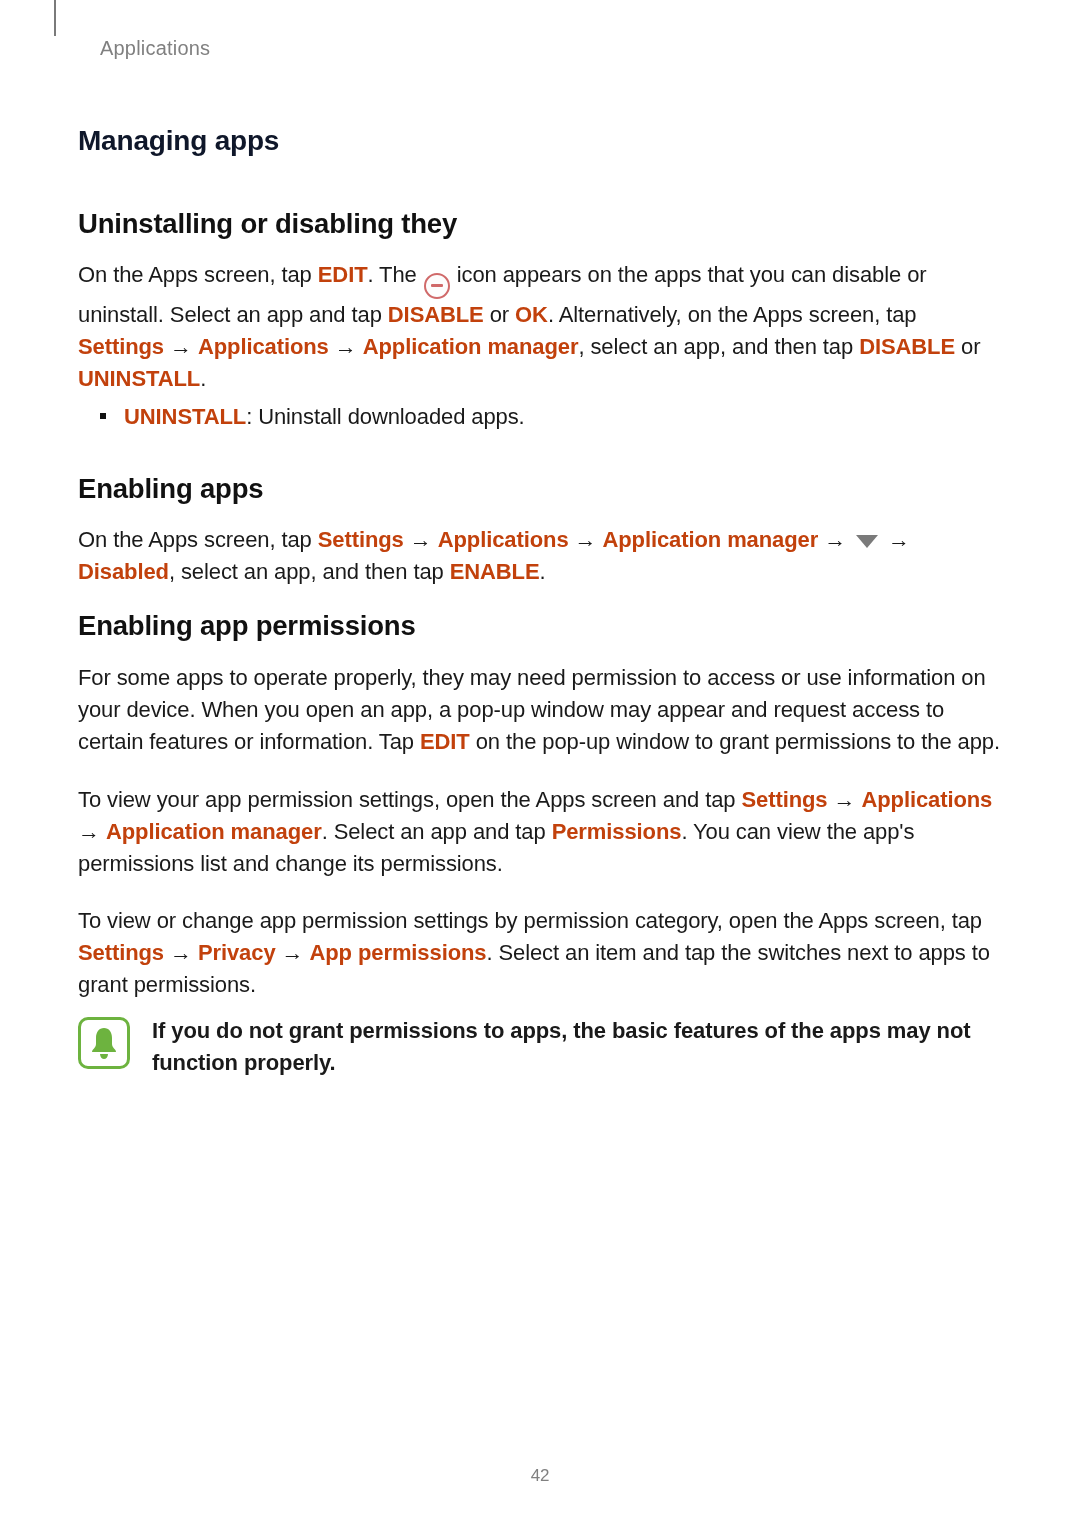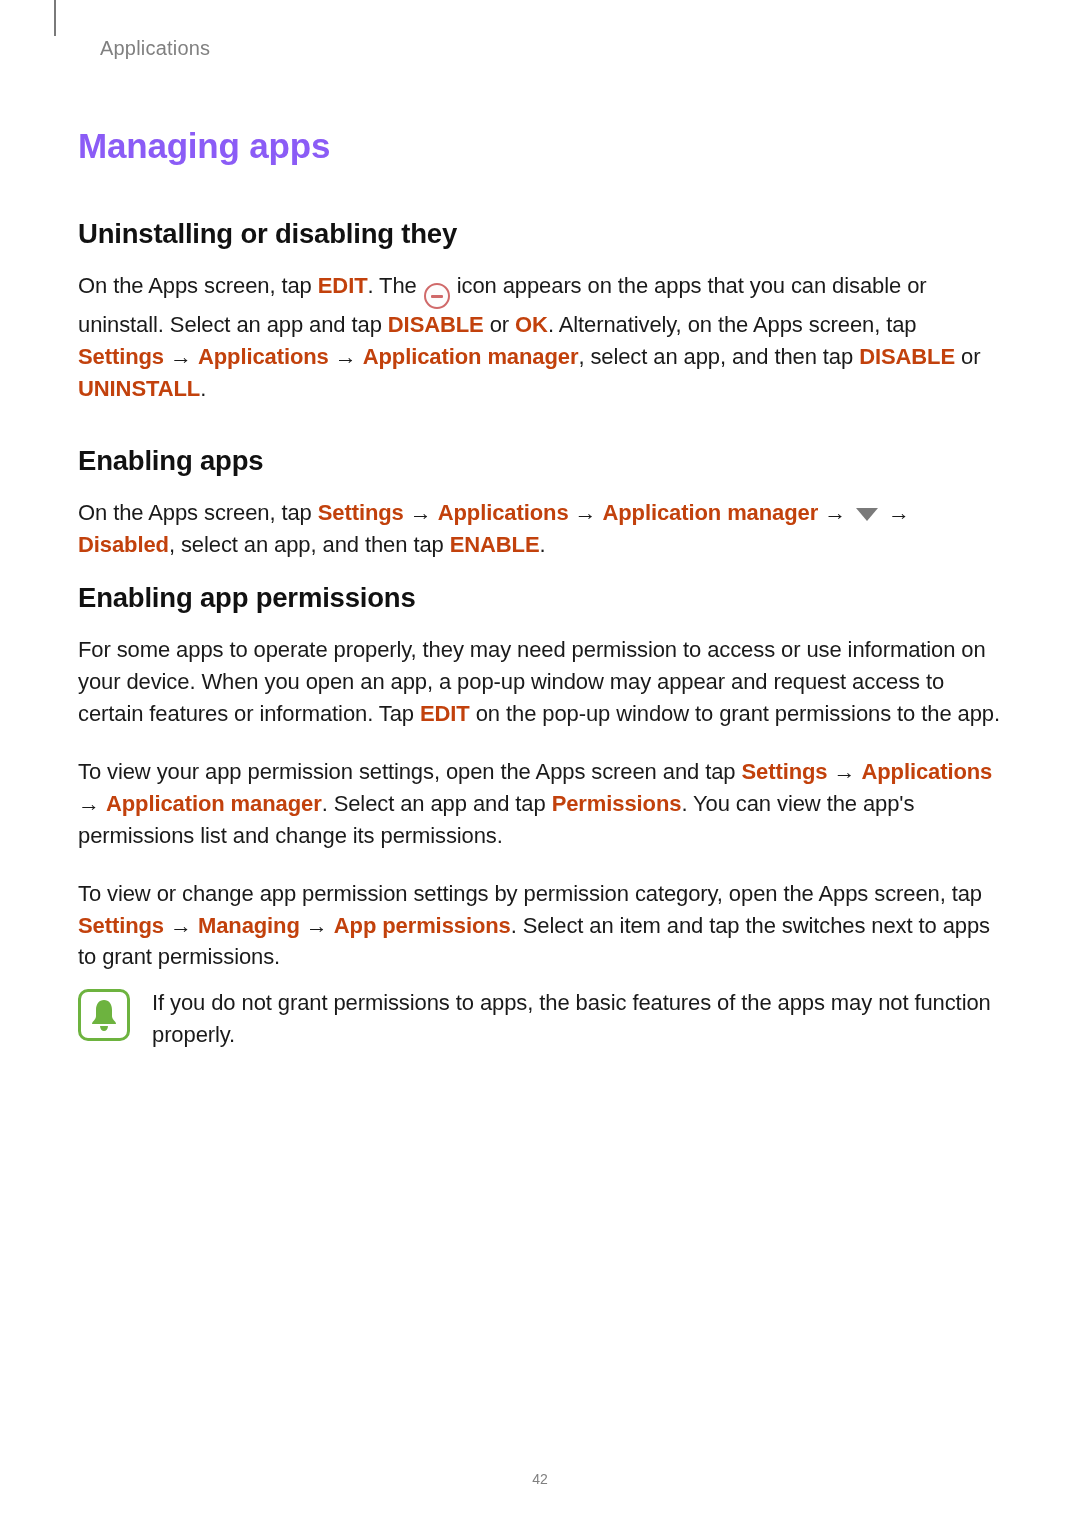--- a/index.html
+++ b/index.html
@@ -25,23 +25,23 @@
   }
   .header {
     color: #808080;
     font-size: 20px;
     margin-left: 22px;
     margin-top: 4px;
     margin-bottom: 58px;
     letter-spacing: 0.2px;
   }
   h1 {
-    color: #8b5cf6;
+    color: #0f172a;
     font-weight: 700;
-    font-size: 35px;
+    font-size: 28px;
     margin-bottom: 42px;
     letter-spacing: -0.2px;
   }
   h2 {
     font-weight: 700;
     font-size: 27.5px;
     margin-bottom: 16px;
     letter-spacing: -0.2px;
     color: #111;
   }
@@ -80,40 +80,41 @@
   .dropdown-icon {
     display: inline-block;
     vertical-align: -2px;
     margin: 0 2px;
   }
   .dropdown-icon svg { display: block; }
   .note {
     display: flex;
     gap: 22px;
     align-items: flex-start;
+    font-weight: bold;
   }
   .note-icon {
     flex: 0 0 auto;
     width: 52px; height: 52px;
     border: 3px solid #6db33f;
     border-radius: 10px;
     display: flex;
     align-items: center;
     justify-content: center;
     margin-top: 2px;
   }
   .note-icon svg { display: block; }
   .note-text { flex: 1; }
   .page-num {
     position: absolute;
     bottom: 38px;
     left: 0; right: 0;
     text-align: center;
     color: #808080;
-    font-size: 14px;
+    font-size: 17px;
   }
   .arrow { font-family: inherit; }
 </style>
 </head>
 <body>
 
 <div class="crop-mark"></div>
 
 <div class="header">Applications</div>
 
@@ -121,20 +122,24 @@
 
 <h2>Uninstalling or disabling they</h2>
 
 <p class="tight">
   <span>On the Apps screen, tap </span><span class="bold">EDIT</span><span>. The </span><span class="minus-icon">
       <span class="bar"></span>
     </span><span> icon appears on the apps that you can disable or uninstall. Select an app and tap </span><span class="bold">DISABLE</span><span> or </span><span class="bold">OK</span><span>. Alternatively, on the Apps screen, tap </span><span class="bold">Settings</span><span class="arrow"> → </span><span class="bold">Applications</span><span class="arrow"> → </span><span class="bold">Application manager</span><span>, select an app, and then tap </span><span class="bold">DISABLE</span><span> or </span><span class="bold">UNINSTALL</span><span>.</span>
 </p>
 
 <ul>
+  <li>
+    <span class="dot"></span>
+    <span class="bold">UNINSTALL</span><span>: Uninstall downloaded apps.</span>
+  </li>
 </ul>
 
 <h2>Enabling apps</h2>
 
 <p class="body" style="margin-bottom:18px;">
   <span>On the Apps screen, tap </span><span class="bold">Settings</span><span class="arrow"> → </span><span class="bold">Applications</span><span class="arrow"> → </span><span class="bold">Application manager</span><span class="arrow"> → </span><span class="dropdown-icon"><svg width="26" height="16" viewBox="0 0 26 16">
         <polygon points="2,2 24,2 13,15" fill="#7a7a7a"></polygon>
       </svg></span><span class="arrow"> → </span><span class="bold">Disabled</span><span>, select an app, and then tap </span><span class="bold">ENABLE</span><span>.</span>
 </p>
 
@@ -142,21 +147,21 @@
 
 <p class="body">
   <span>For some apps to operate properly, they may need permission to access or use information on your device. When you open an app, a pop-up window may appear and request access to certain features or information. Tap </span><span class="bold">EDIT</span><span> on the pop-up window to grant permissions to the app.</span>
 </p>
 
 <p class="body">
   <span>To view your app permission settings, open the Apps screen and tap </span><span class="bold">Settings</span><span class="arrow"> → </span><span class="bold">Applications</span><span class="arrow"> → </span><span class="bold">Application manager</span><span>. Select an app and tap </span><span class="bold">Permissions</span><span>. You can view the app's permissions list and change its permissions.</span>
 </p>
 
 <p class="body" style="margin-bottom:14px;">
-  <span>To view or change app permission settings by permission category, open the Apps screen, tap </span><span class="bold">Settings</span><span class="arrow"> → </span><span class="bold">Managing</span><span class="arrow"> → </span><span class="bold">App permissions</span><span>. Select an item and tap the switches next to apps to grant permissions.</span>
+  <span>To view or change app permission settings by permission category, open the Apps screen, tap </span><span class="bold">Settings</span><span class="arrow"> → </span><span class="bold">Privacy</span><span class="arrow"> → </span><span class="bold">App permissions</span><span>. Select an item and tap the switches next to apps to grant permissions.</span>
 </p>
 
 <div class="note">
   <div class="note-icon">
     <svg width="32" height="34" viewBox="0 0 32 34">
       <path d="M16 2 C11 2 8 6 8 12 L8 18 C8 22 4 23 4 26 L28 26 C28 23 24 22 24 18 L24 12 C24 6 21 2 16 2 Z" fill="#6db33f"></path>
       <path d="M12 28 C12 31 14 33 16 33 C18 33 20 31 20 28 Z" fill="#6db33f"></path>
     </svg>
   </div>
   <div class="note-text">If you do not grant permissions to apps, the basic features of the apps may not function properly.</div>

